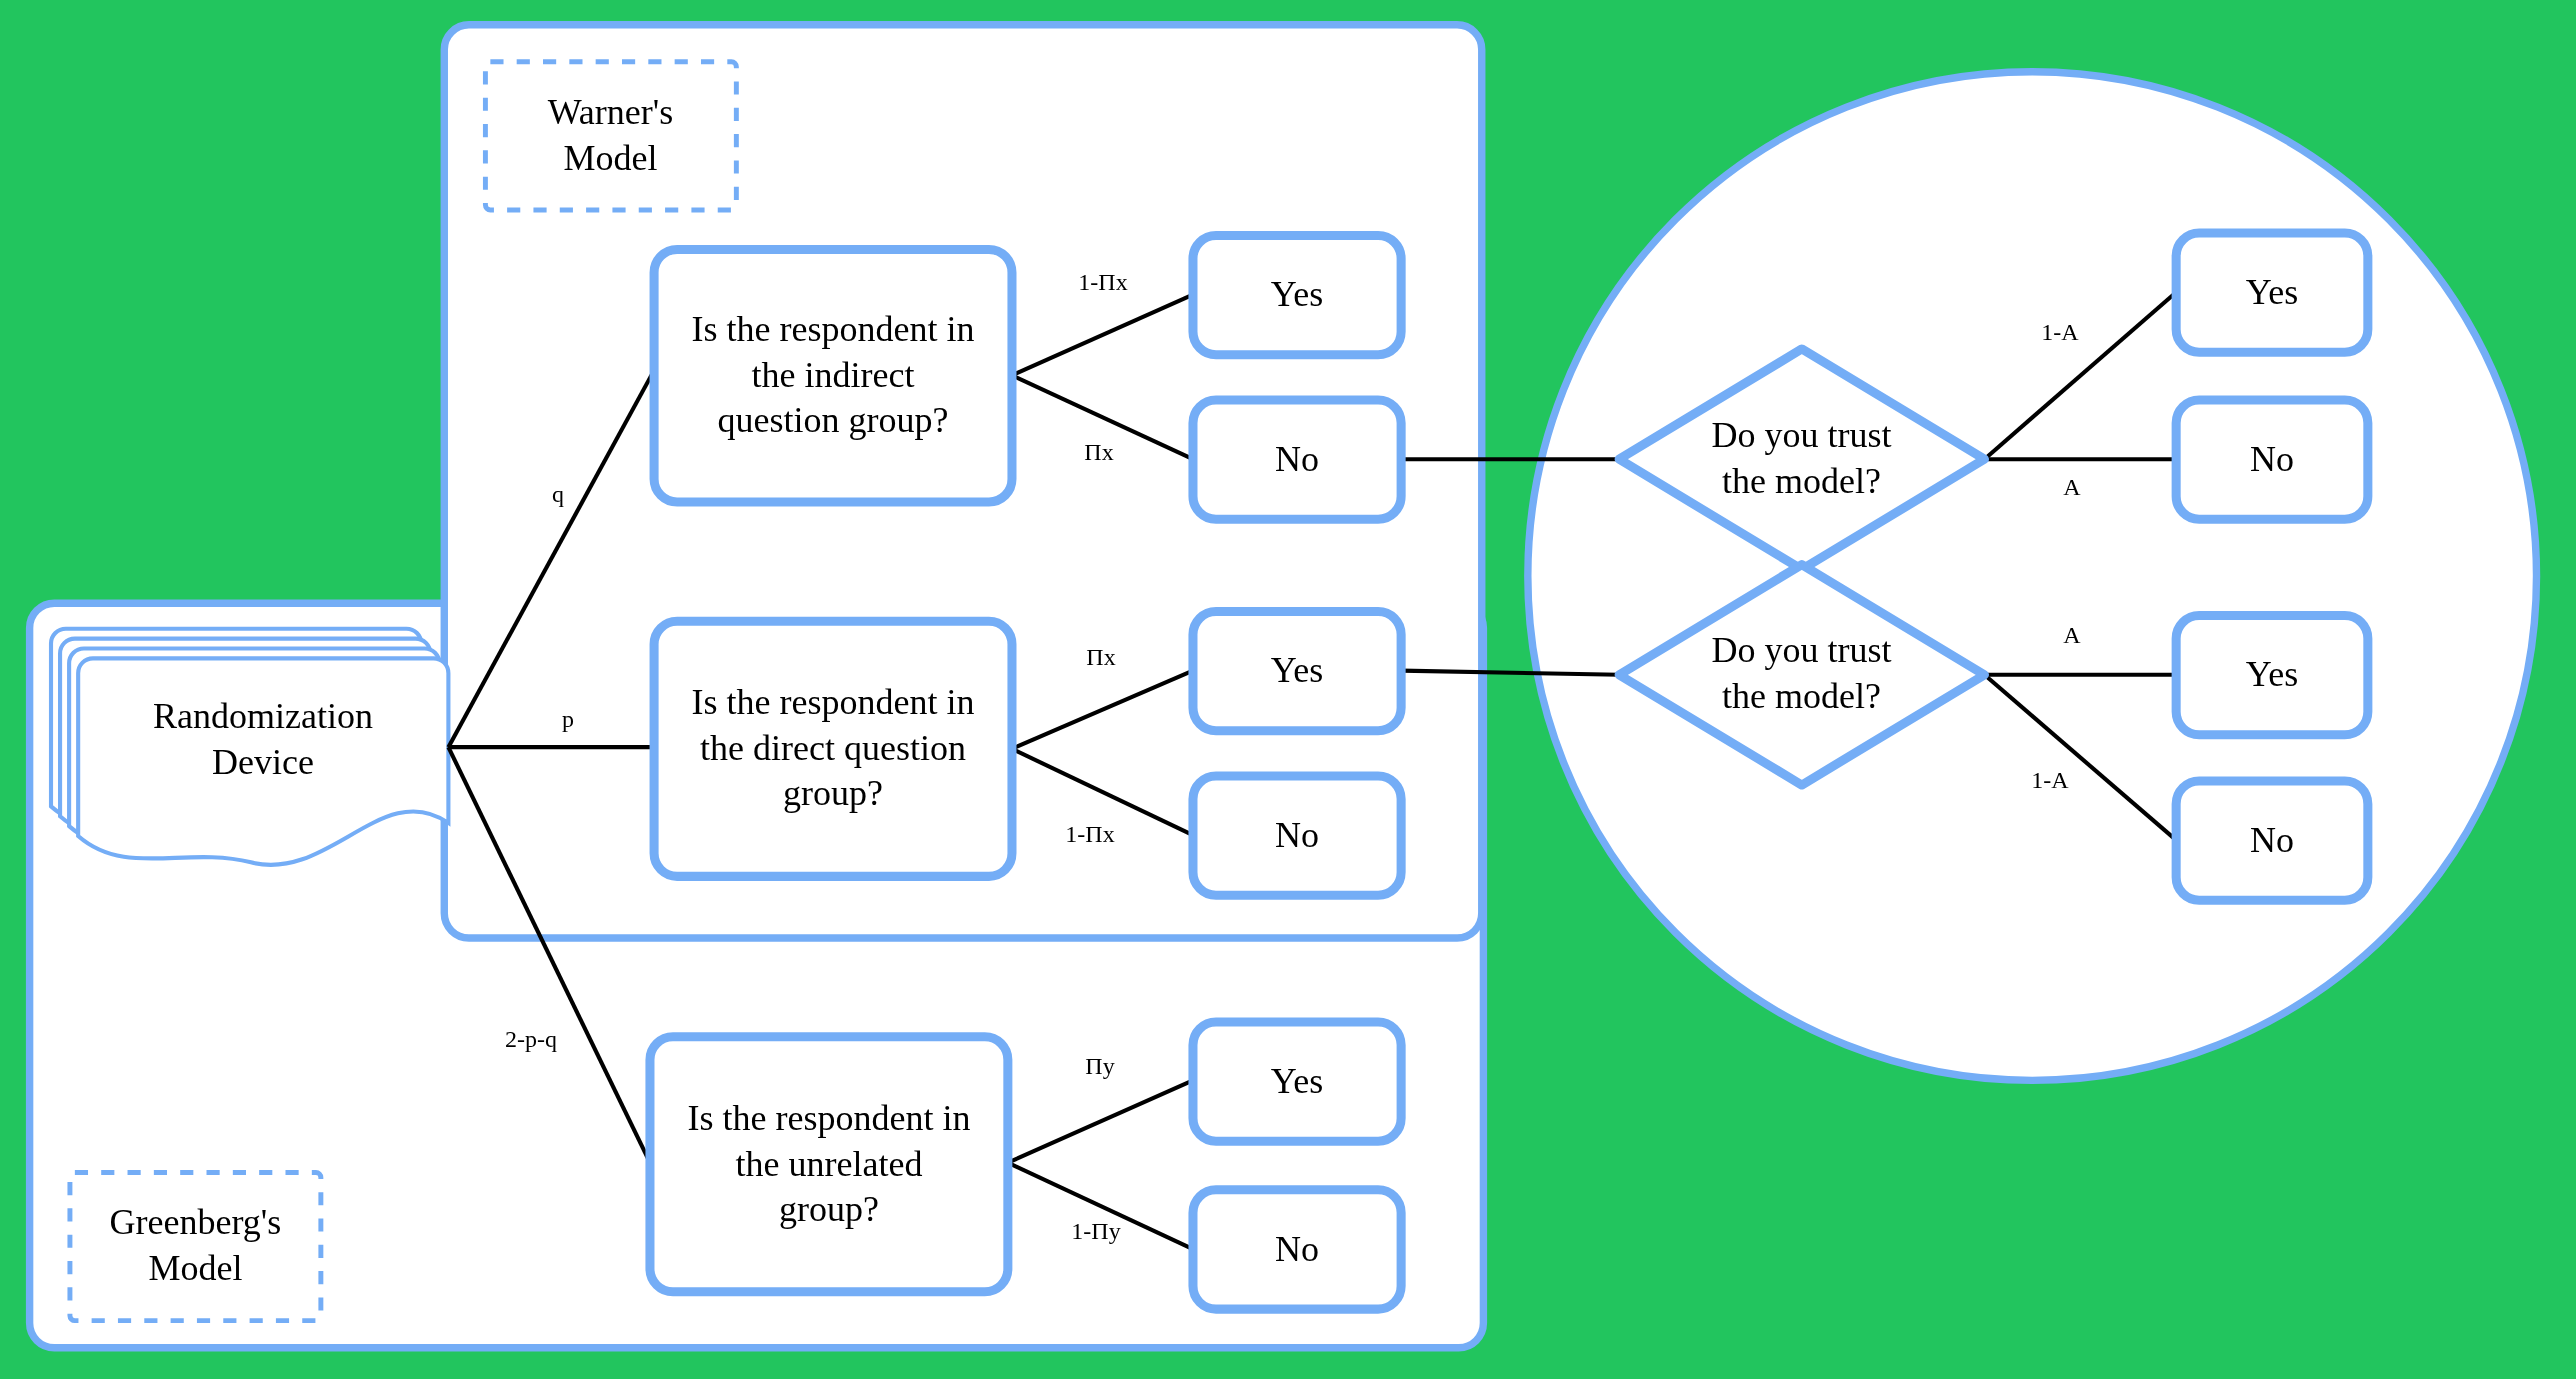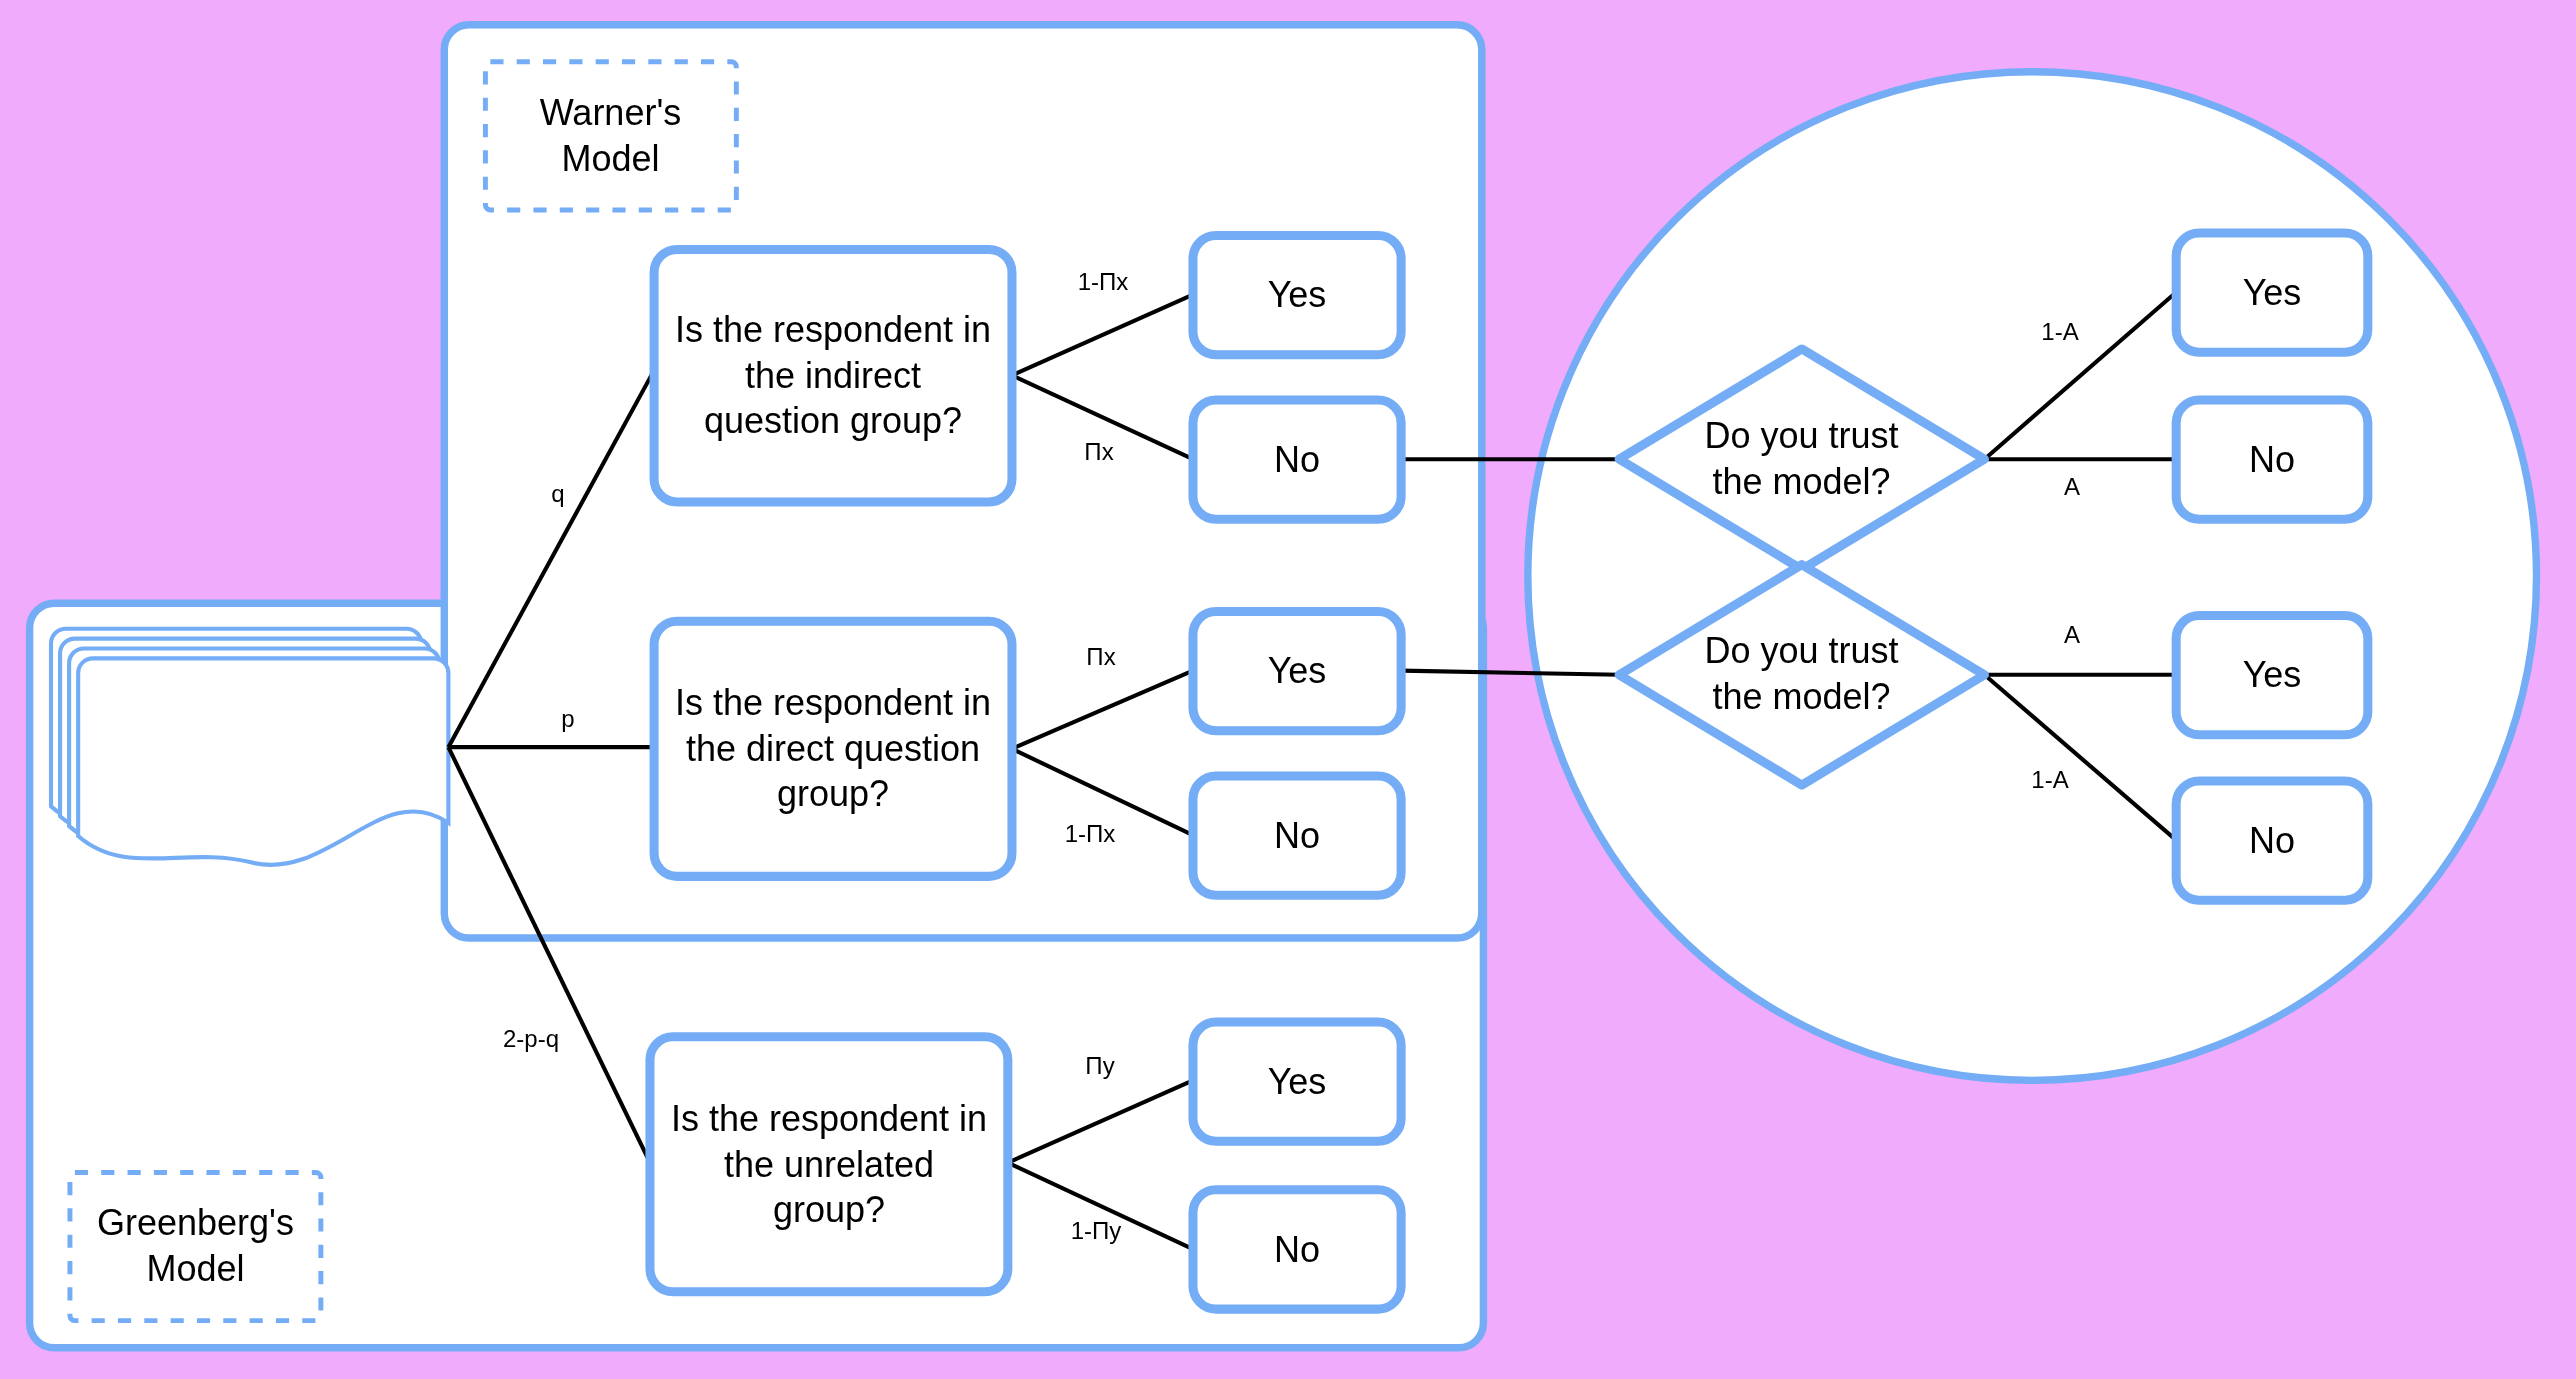--- a/index.html
+++ b/index.html
@@ -1,17 +1,17 @@
 <!DOCTYPE html>
 <html style="font-size:13px"><head>
 <meta charset="utf-8">
 <style>
   html,body{margin:0;padding:0;background:#ffffff;}
-  .canvas{position:relative;width:2576px;height:1380px;background:#f0abfc;overflow:hidden;
-          font-family:Liberation Sans, sans-serif;color:#000;}
+  .canvas{position:relative;width:2576px;height:1380px;background:#22c55e;overflow:hidden;
+          font-family:Liberation Serif, serif;color:#000;}
   .canvas svg{position:absolute;left:0;top:0;}
   .txt{position:absolute;display:flex;align-items:center;justify-content:center;
        text-align:center;white-space:pre-line;font-size:36px;line-height:1.27;color:#000;}
   .lbl{position:absolute;transform:translate(-50%,-50%);white-space:nowrap;
        font-size:24px;color:#000;}
   .caption{position:absolute;transform:translate(-50%,-50%);white-space:nowrap;
        font-size:39px;color:#000;}
 </style>
 </head>
 <body>
@@ -78,20 +78,22 @@
       <rect x="2645" y="748" width="233" height="145" rx="28"></rect>
       <rect x="2645" y="949" width="233" height="145" rx="28"></rect>
     </g>
   </svg>
 
   <div class="txt" style="left:485px;top:62px;width:251px;height:148px">Warner's
 Model</div>
   <div class="txt" style="left:70px;top:1172px;width:251px;height:148px">Greenberg's
 Model</div>
 
+  <div class="txt" style="left:78px;top:662px;width:370px;height:156px">Randomization
+Device</div>
 
   <div class="txt" style="left:654px;top:249px;width:358px;height:253px">Is the respondent in
 the indirect
 question group?</div>
   <div class="txt" style="left:654px;top:621px;width:358px;height:255px">Is the respondent in
 the direct question
 group?</div>
   <div class="txt" style="left:650px;top:1037px;width:358px;height:255px">Is the respondent in
 the unrelated
 group?</div>

